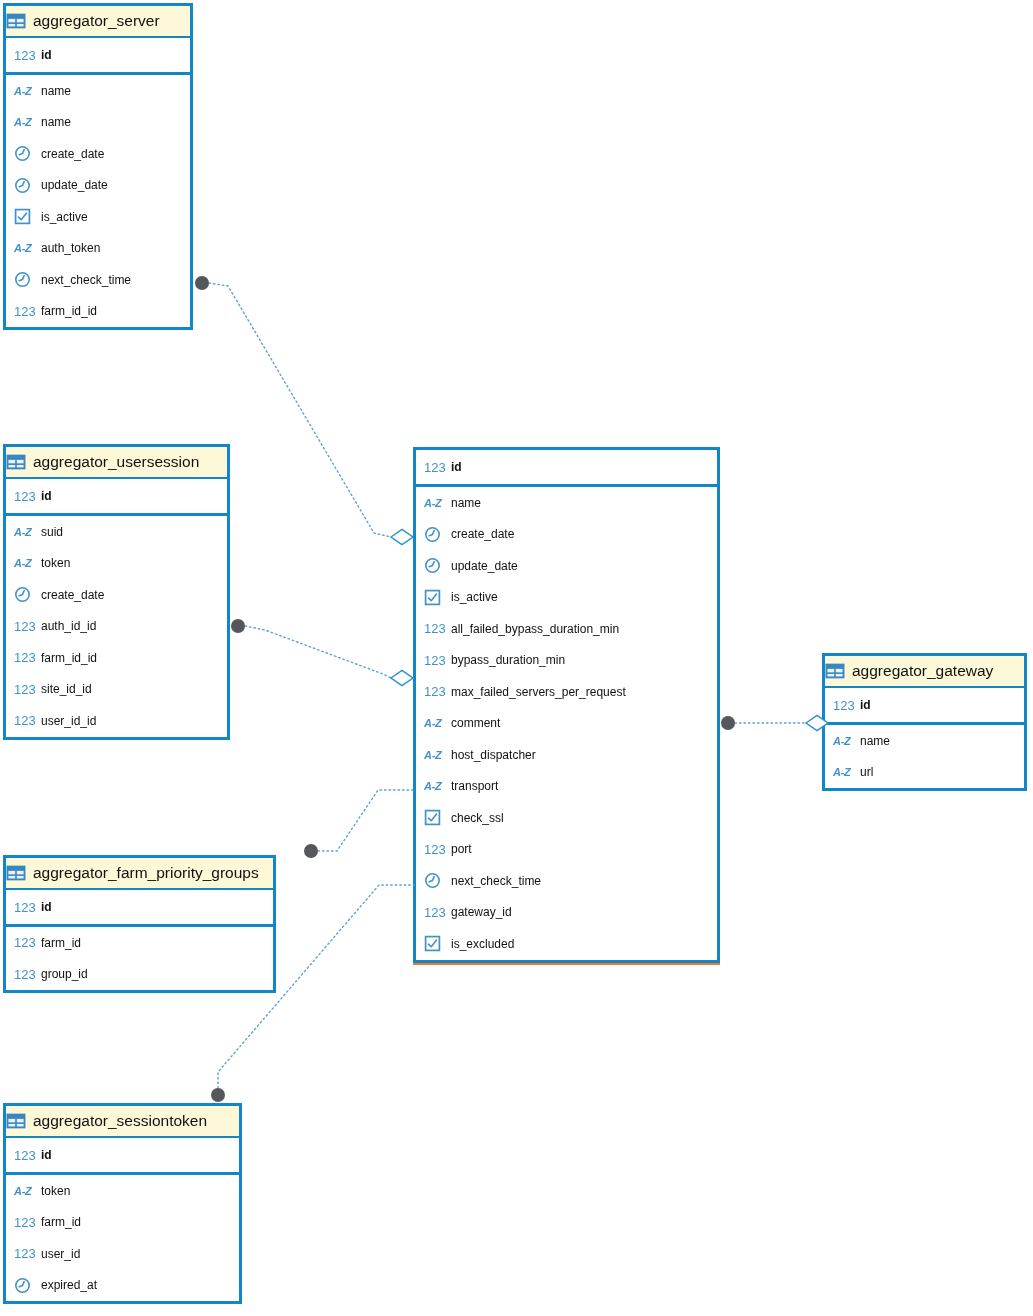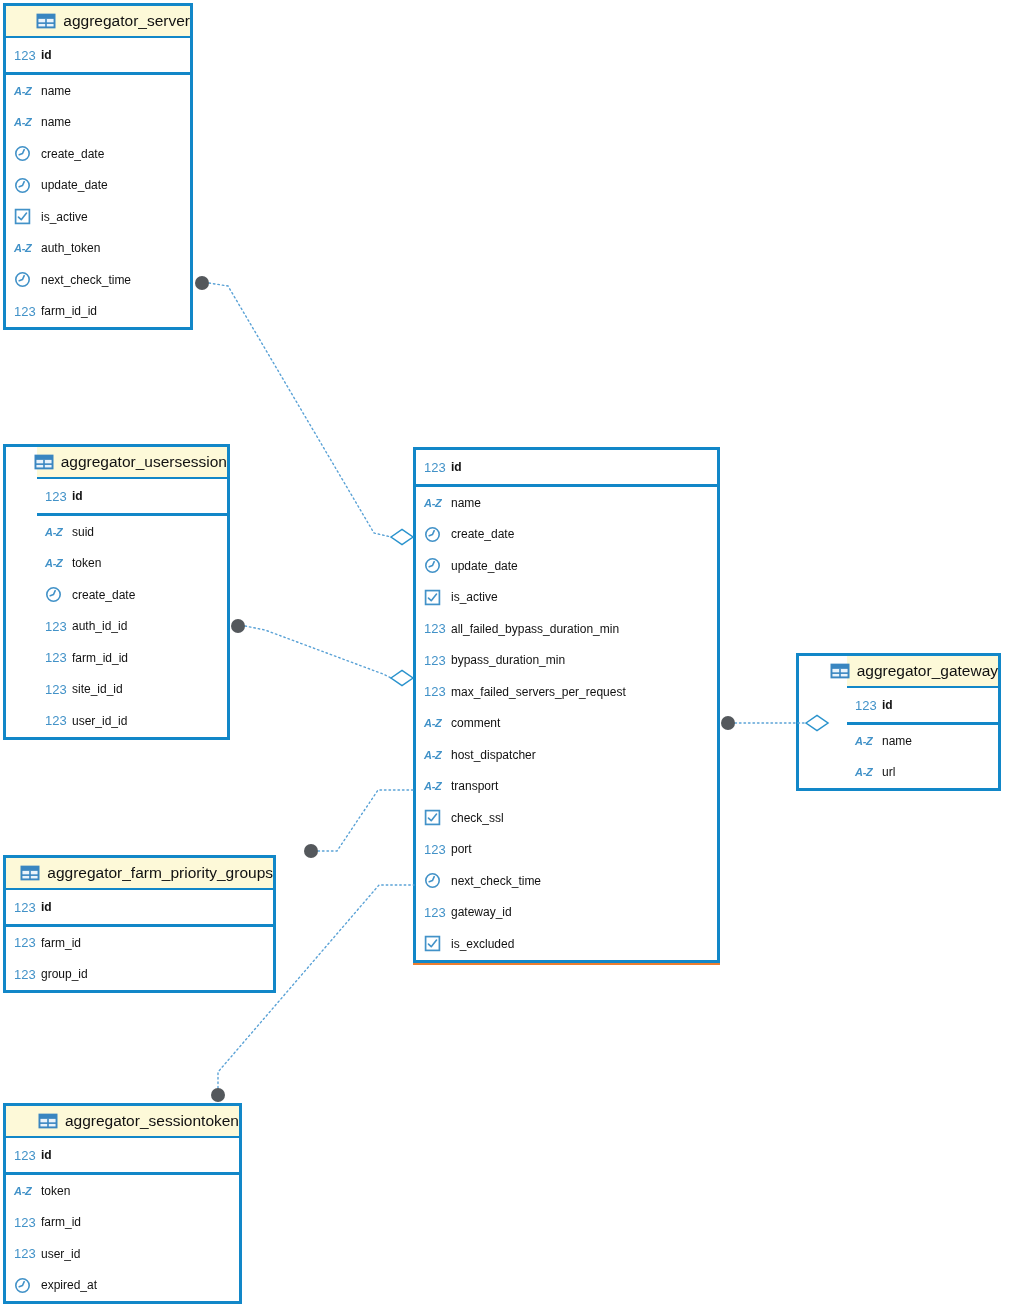--- a/index.html
+++ b/index.html
@@ -14,21 +14,21 @@
   }
   *{margin:0;padding:0;box-sizing:border-box;}
   body{background:#ffffff;font-family:"Liberation Sans",sans-serif;}
   .canvas{position:relative;width:1033px;height:1316px;background:#ffffff;overflow:hidden;}
   .wires{position:absolute;left:0;top:0;width:1033px;height:1316px;pointer-events:none;z-index:2;}
   .wires polyline,.wires line{fill:none;stroke:var(--line);stroke-width:1.4;stroke-dasharray:1.5 3;stroke-linecap:round;}
   .wires circle{fill:var(--dot);stroke:none;}
   .wires polygon{fill:#ffffff;stroke:#2a93cd;stroke-width:1.5;}
   .entity{position:absolute;background:#ffffff;border:3px solid var(--border);z-index:1;}
   .entity.selected{box-shadow:0 2px 0 0 var(--sel);}
-  .thead{height:32px;display:flex;align-items:center;justify-content:flex-end;gap:7px;
+  .thead{height:32px;display:flex;align-items:center;justify-content:flex-start;gap:7px;
          background:var(--header-yellow);border-bottom:2px solid var(--border);}
   .entity.selected .thead{background:var(--header-orange);}
   .tname{font-size:15.5px;color:var(--text);white-space:nowrap;}
   .pkrow{height:37px;display:flex;align-items:center;padding-left:8px;border-bottom:3px solid var(--border);background:#fff;}
   .row{height:31.5px;display:flex;align-items:center;padding-left:8px;background:#fff;}
   .typ{width:27px;flex:0 0 27px;display:flex;align-items:center;color:var(--icon);}
   .num{font-size:13px;letter-spacing:0;}
   .az{font-size:11px;font-weight:700;letter-spacing:-0.3px;font-style:italic;}
   .fname{font-size:12px;color:var(--text);white-space:nowrap;}
   .pk-name{font-weight:700;}
@@ -115,21 +115,21 @@
           </span>
           <span class="fname">next_check_time</span>
         </div>
       <div class="row">
           <span class="typ num">123</span>
           <span class="fname">farm_id_id</span>
         </div>
     </div>
   </div>
 
-  <div class="entity" style="left:3px;top:444px;width:227px;padding-left:31px;">
+  <div class="entity" style="left:3px;top:444px;width:227px;">
     <div class="thead">
       <span class="typ" style="width:20px;flex:0 0 20px;">
         <svg class="tbl" viewBox="0 0 18 15">
             <rect class="cells" x="1" y="5.5" width="16" height="8"></rect>
             <rect class="hdrband" x="1" y="1.5" width="16" height="4"></rect>
             <rect class="frame" x="1" y="1.5" width="16" height="12"></rect>
             <line x1="9" y1="5.5" x2="9" y2="13.5"></line>
             <line x1="1" y1="9.5" x2="17" y2="9.5"></line>
           </svg>
       </span>
@@ -268,21 +268,21 @@
             <svg class="chk" viewBox="0 0 16 16">
               <rect x="1.5" y="1.5" width="13" height="13"></rect>
               <path d="M4.2 8.6 L6.8 11 L11.8 4.8"></path>
             </svg>
           </span>
           <span class="fname">is_excluded</span>
         </div>
     </div>
   </div>
 
-  <div class="entity" style="left:796px;top:653px;width:205px;padding-left:48px;">
+  <div class="entity" style="left:822px;top:653px;width:205px;">
     <div class="thead">
       <span class="typ" style="width:20px;flex:0 0 20px;">
         <svg class="tbl" viewBox="0 0 18 15">
             <rect class="cells" x="1" y="5.5" width="16" height="8"></rect>
             <rect class="hdrband" x="1" y="1.5" width="16" height="4"></rect>
             <rect class="frame" x="1" y="1.5" width="16" height="12"></rect>
             <line x1="9" y1="5.5" x2="9" y2="13.5"></line>
             <line x1="1" y1="9.5" x2="17" y2="9.5"></line>
           </svg>
       </span>

